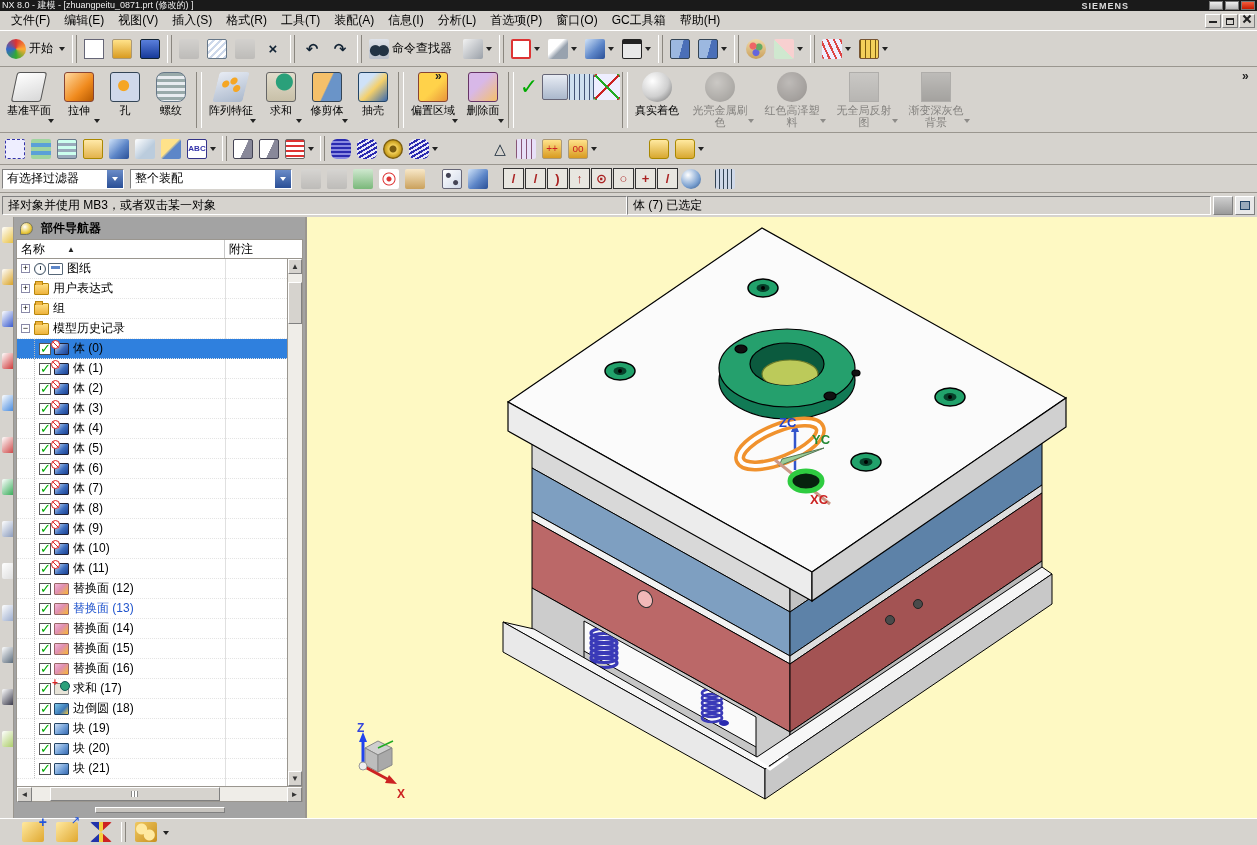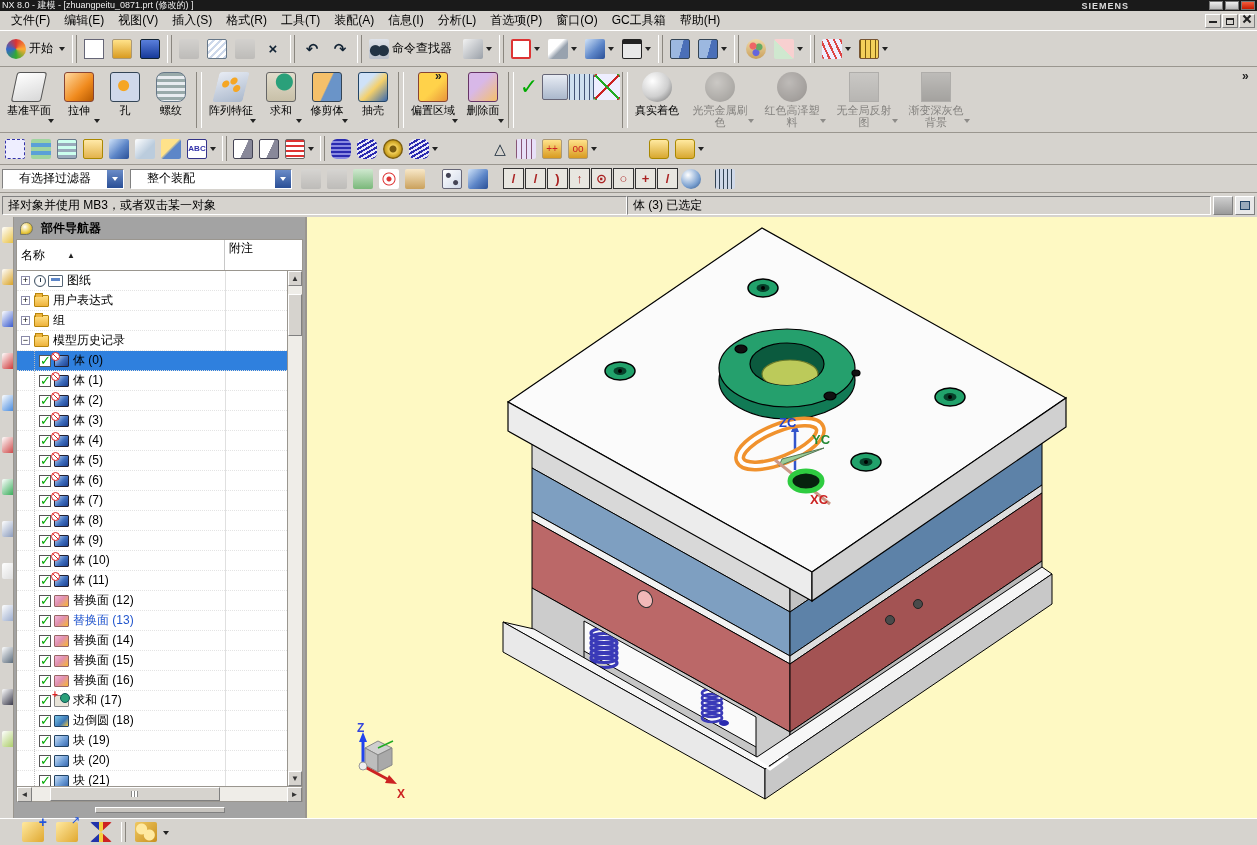--- a/index.html
+++ b/index.html
@@ -109,21 +109,21 @@
   .mini[data-kind="csys"]{background:linear-gradient(45deg,transparent 46%,#2a2 46% 54%,transparent 54%),linear-gradient(-45deg,transparent 46%,#c22 46% 54%,transparent 54%),#eef;}
   .ovf{position:absolute;top:2px;font-weight:bold;color:#222;font-size:12px;}
   
   #toolbar4{height:32px;padding-left:2px;}
   .t4btn{display:flex;align-items:center;padding:2px;border:1px solid transparent;}
   .gap{width:46px;}
   
   #selbar{height:28px;padding-left:2px;}
   .selbox{height:20px;background:#fff;border:1px solid;border-color:#808080 #fff #fff #808080;
     display:flex;align-items:center;margin-right:6px;}
-  .selval{flex:1;padding:0 16px;white-space:nowrap;overflow:hidden;}
+  .selval{flex:1;padding:0 4px;white-space:nowrap;overflow:hidden;}
   .ddbtn{width:16px;height:100%;background:linear-gradient(#6a8cc8,#2a4f96);display:flex;align-items:center;justify-content:center;}
   .ddbtn .dd{border-top-color:#fff;margin:3px 0 0;}
   .snapbtn{width:21px;height:21px;border:1px solid #333;background:#e8e6e0;margin-left:1px;
     font-size:13px;line-height:19px;text-align:center;color:#a22;font-weight:bold;}
   
   #statusbar{height:24px;background:#d6d3ce;padding:2px;}
   .scell{height:19px;border:1px solid;border-color:#808080 #fff #fff #808080;
     display:flex;align-items:center;padding:0 5px;white-space:nowrap;overflow:hidden;background:#d6d3ce;}
   #prompt-cell{flex:0 0 625px;}
   #status-cell{flex:1;}
@@ -131,21 +131,21 @@
     background:linear-gradient(#cfcfcf,#9a9a9a);}
   .sbtn.fit{background:#e8e8e8;position:relative;}
   .sbtn.fit::after{content:"";position:absolute;inset:4px;border:1px solid #246;background:#9ab;}
   
   #main{display:flex;height:601px;align-items:stretch;}
   #resource-strip{width:14px;background:#d6d3ce;border-right:1px solid #9a968f;position:relative;overflow:hidden;}
   .ric{position:absolute;left:2px;width:12px;height:16px;border-radius:2px;}
   #navigator{width:293px;background:#a3a3a3;border-right:2px solid #9a968f;display:flex;flex-direction:column;position:relative;}
   #nav-title{height:22px;display:flex;align-items:center;font-weight:bold;padding-left:6px;}
   .nav-hdr-icn{width:13px;height:13px;border-radius:50% 50% 50% 0;background:radial-gradient(circle at 35% 35%,#fff,#e8c840 60%,#9a7a10);border:1px solid #776;margin-right:8px;}
-  #nav-cols{height:32px;background:#fff;border:1px solid #9a968f;border-bottom:1px solid #9a968f;display:flex;margin:0 2px;}
+  #nav-cols{height:20px;background:#fff;border:1px solid #9a968f;border-bottom:1px solid #9a968f;display:flex;align-items:center;margin:0 2px;}
   #col-name{flex:0 0 208px;padding-left:4px;display:flex;align-items:center;border-right:1px solid #c8c8c8;height:100%;}
   #col-note{flex:1;padding-left:4px;}
   .sorticn{margin-left:22px;font-size:8px;color:#222;}
   #tree-wrap{flex:1;background:#fff;border:1px solid #9a968f;border-top:none;margin:0 2px;position:relative;overflow:hidden;display:flex;}
   #tree{flex:1;position:relative;}
   #col-divider{position:absolute;left:208px;top:0;bottom:0;width:1px;background:#e0e0e0;pointer-events:none;}
   .trow{height:20px;display:flex;align-items:center;border-bottom:1px dotted #e4e4e4;position:relative;padding-left:4px;}
   .trow.sel{background:#2f80de;}
   .exp{width:9px;height:9px;border:1px solid #8a8aa8;background:#fff;font-size:9px;line-height:7px;text-align:center;margin-right:4px;flex:0 0 auto;}
   .guide{width:14px;height:100%;border-right:1px dotted #bbb;margin-right:4px;flex:0 0 auto;}
@@ -533,21 +533,21 @@
     </div>
   <span class="icn" data-kind="sphere-snap" style="margin-left:3px;"></span>
   <span class="icn" data-kind="grid" style="margin-left:14px;"></span>
 </div>
 
 <div id="statusbar" class="row">
   <div id="prompt-cell" class="scell">
     <span>择对象并使用 MB3，或者双击某一对象</span>
   </div>
   <div id="status-cell" class="scell">
-    <span>体 (3) 已选定</span>
+    <span>体 (7) 已选定</span>
   </div>
   <span class="sbtn"></span>
   <span class="sbtn fit"></span>
 </div>
 
 <div id="main">
   <div id="resource-strip">
       <div class="ric" style="top: 10px; background: linear-gradient(135deg, rgb(255, 255, 255), rgb(232, 192, 64));"></div>
       <div class="ric" style="top: 52px; background: linear-gradient(135deg, rgb(255, 255, 255), rgb(216, 160, 32));"></div>
       <div class="ric" style="top: 94px; background: linear-gradient(135deg, rgb(255, 255, 255), rgb(51, 85, 204));"></div>

